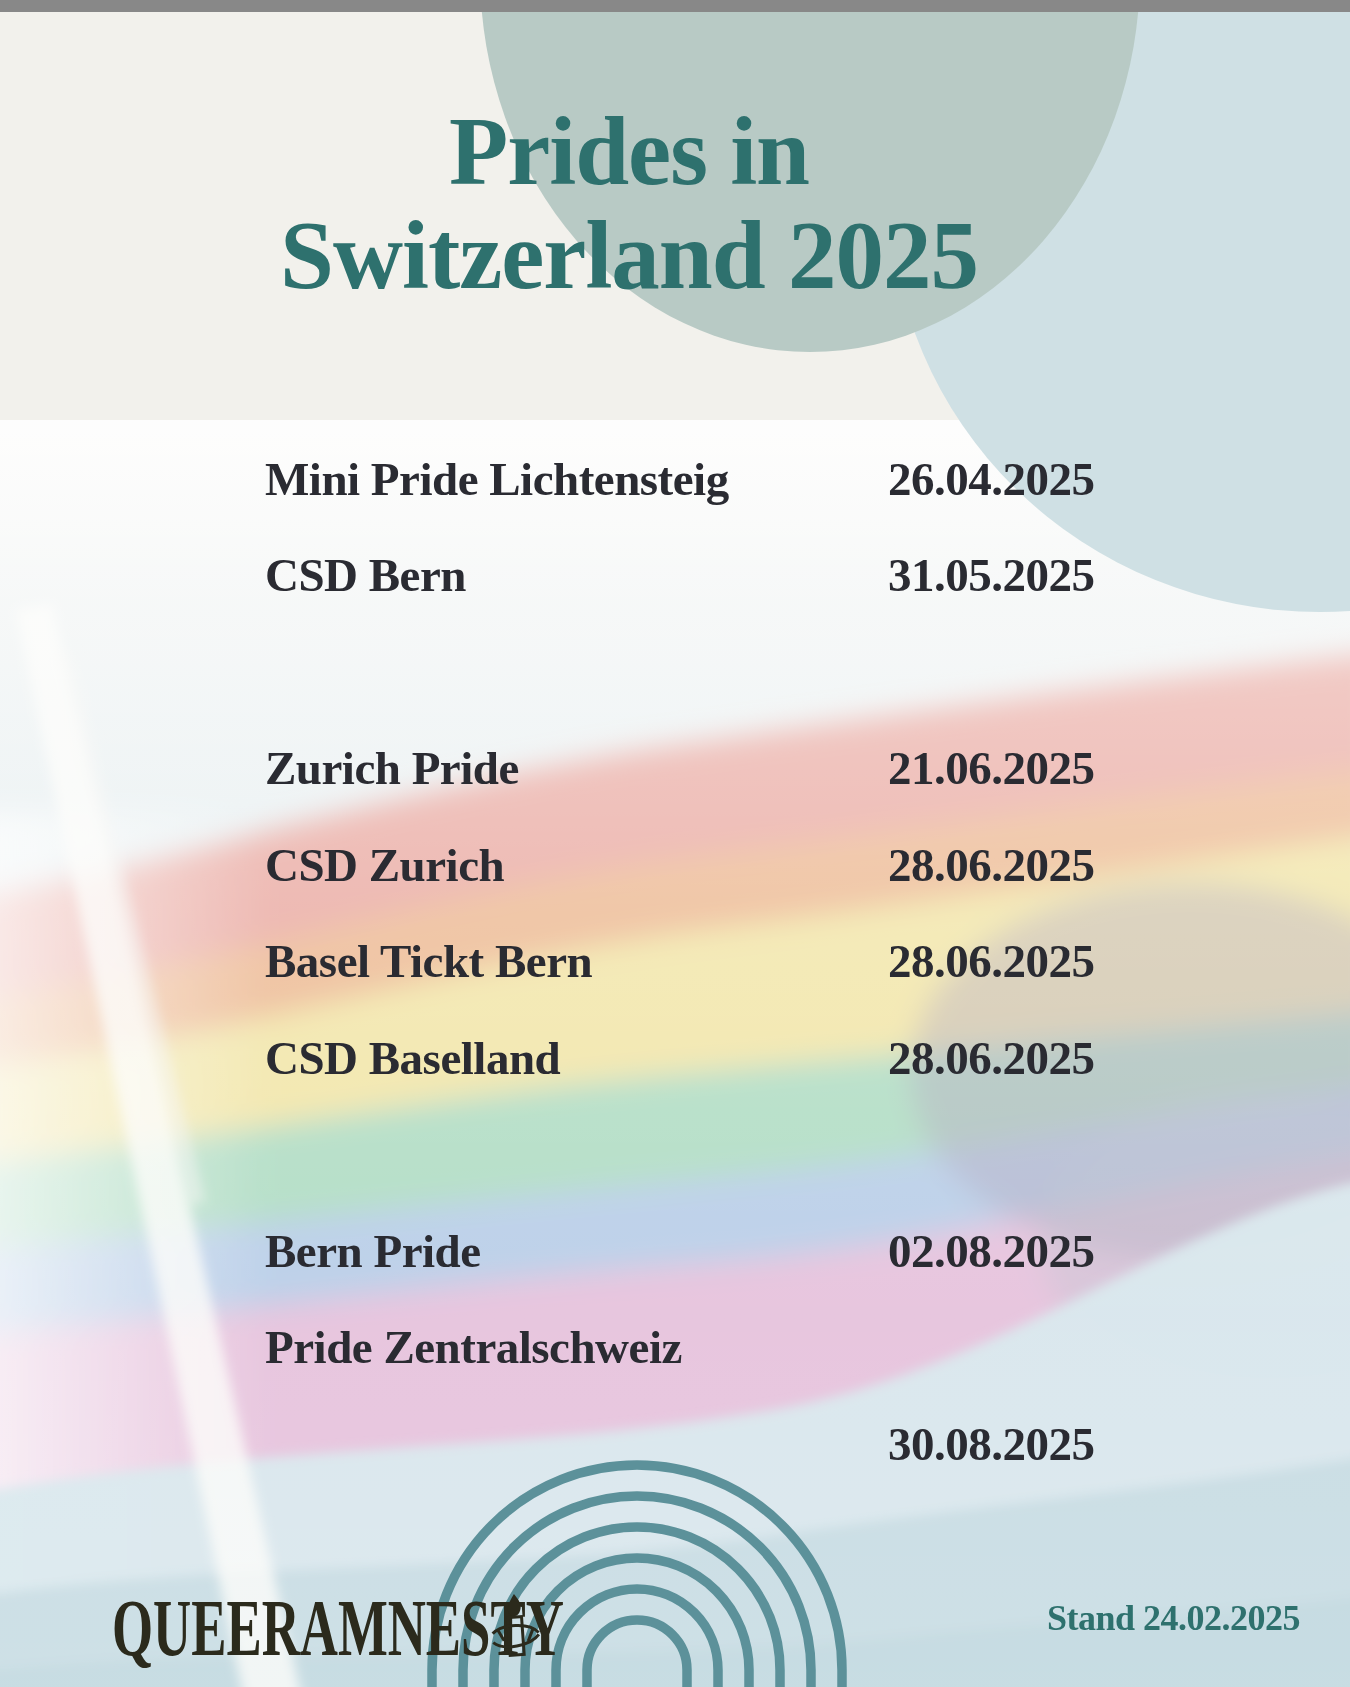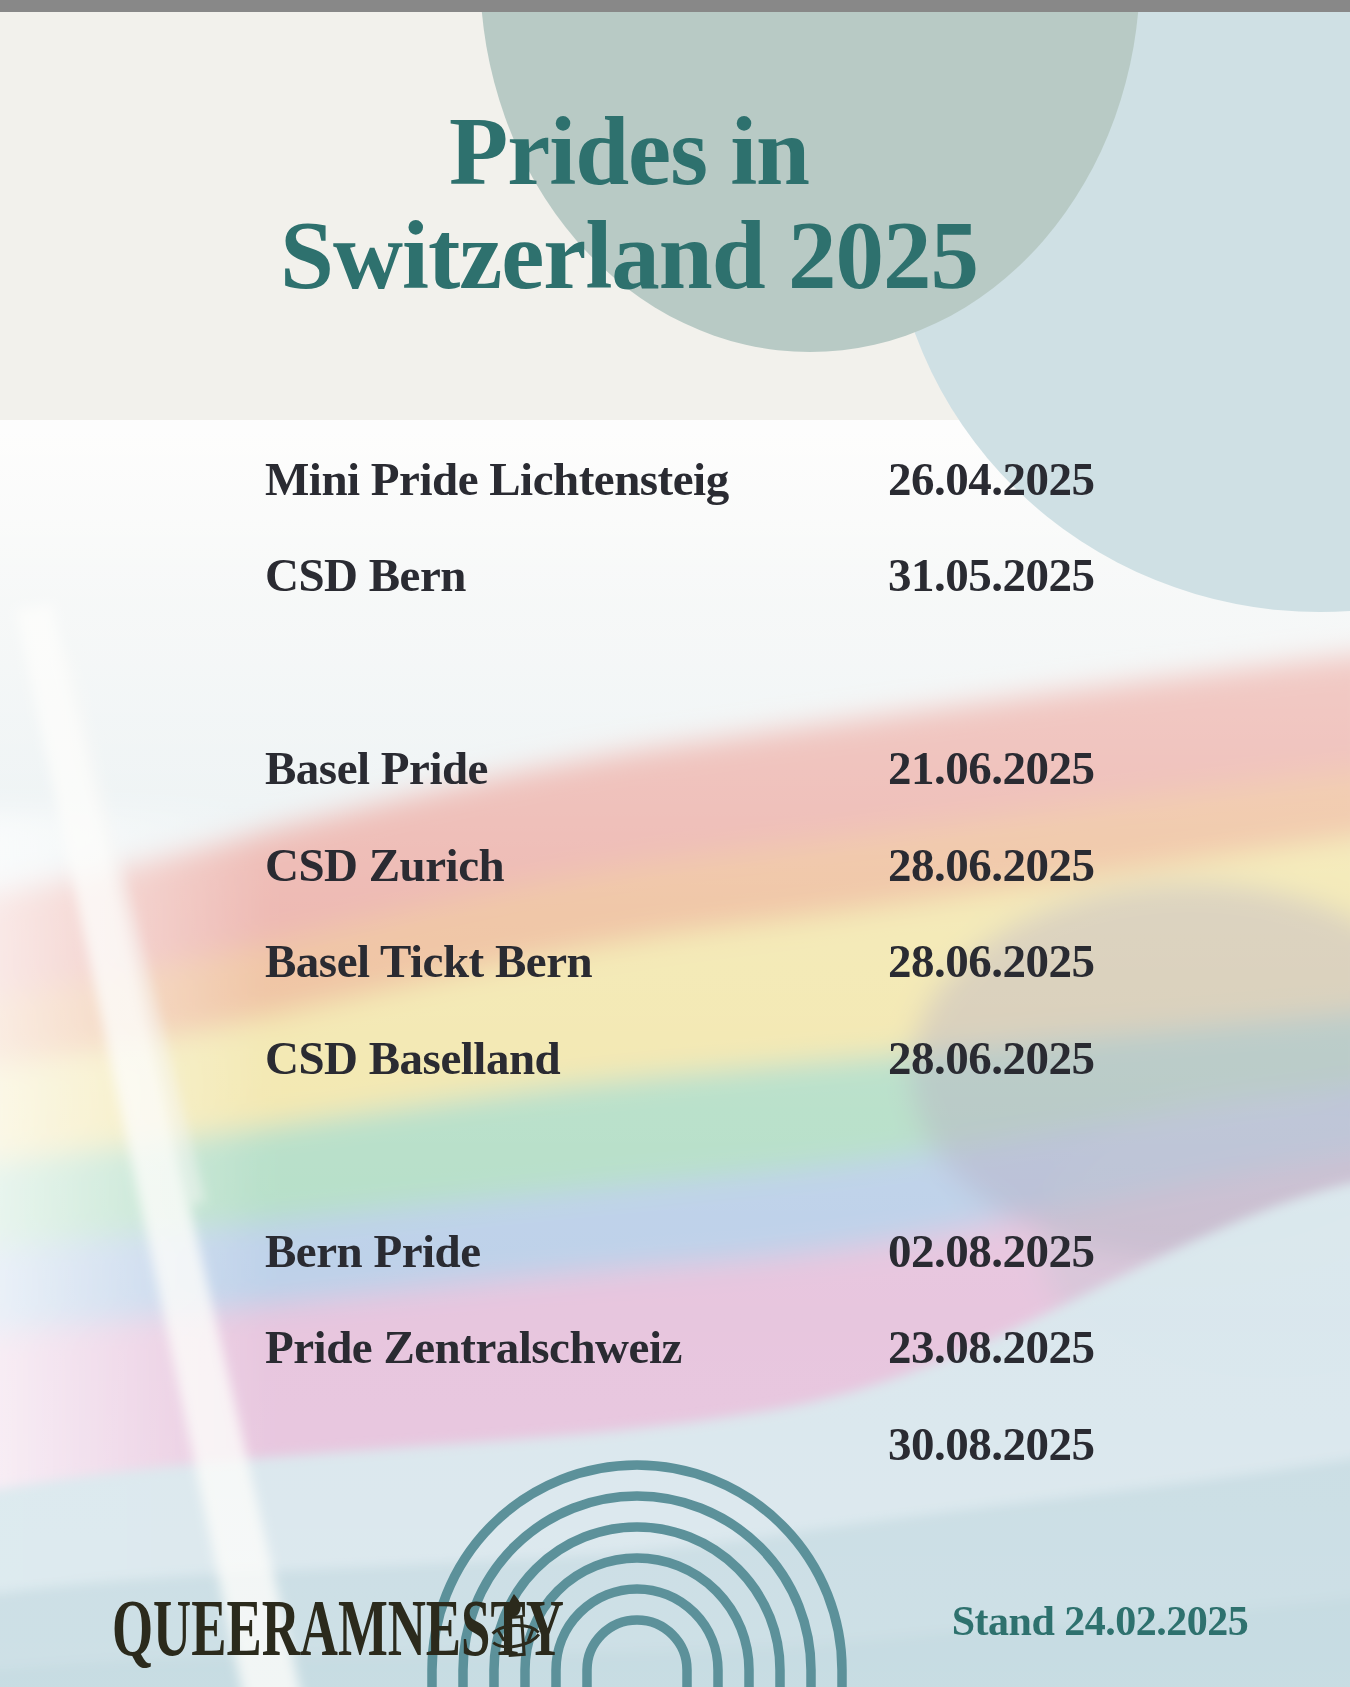--- a/index.html
+++ b/index.html
@@ -74,23 +74,23 @@
     font-size:80px;font-weight:700;line-height:1;
     color:var(--logo-ink);
     transform:scaleX(0.66);transform-origin:left center;
     letter-spacing:0px;white-space:nowrap;
   }
   .candle{position:absolute;left:490px;top:1580px;width:52px;height:84px;}
   .candle path,.candle rect{stroke:var(--logo-ink);fill:none;stroke-width:3;}
   .candle .flame{fill:var(--logo-ink);stroke:none;}
   .stand{
     position:absolute;left:900px;top:1585px;width:400px;
-    text-align:center;
+    text-align:right;
     color:var(--title-teal);
-    font-size:42px;font-weight:800;letter-spacing:-0.5px;
+    font-size:36px;font-weight:800;letter-spacing:-0.5px;
   }
 </style>
 </head>
 <body>
 
 <div class="poster">
 
   <svg class="photo-svg" viewBox="0 0 1350 1687" width="1350" height="1687" aria-hidden="true">
     <defs>
       <linearGradient id="skyGrad" x1="0" y1="408" x2="0" y2="1687" gradientUnits="userSpaceOnUse">
@@ -154,26 +154,26 @@
   </svg>
 
   <div class="title">
     <div>Prides in</div>
     <div>Switzerland 2025</div>
   </div>
 
   <div class="event-list">
     <div class="row" style="top:438px"><span class="name">Mini Pride Lichtensteig</span><span class="date">26.04.2025</span></div>
     <div class="row" style="top:534px"><span class="name">CSD Bern</span><span class="date">31.05.2025</span></div>
-    <div class="row" style="top:727px"><span class="name">Basel Pride</span><span class="date">21.06.2025</span></div>
+    <div class="row" style="top:727px"><span class="name">Zurich Pride</span><span class="date">21.06.2025</span></div>
     <div class="row" style="top:824px"><span class="name">CSD Zurich</span><span class="date">28.06.2025</span></div>
     <div class="row" style="top:920px"><span class="name">Basel Tickt Bern</span><span class="date">28.06.2025</span></div>
     <div class="row" style="top:1017px"><span class="name">CSD Baselland</span><span class="date">28.06.2025</span></div>
     <div class="row" style="top:1210px"><span class="name">Bern Pride</span><span class="date">02.08.2025</span></div>
-    <div class="row" style="top:1306px"><span class="name">Pride Zentralschweiz</span><span class="date">23.08.2025</span></div>
+    <div class="row" style="top:1306px"><span class="name">Pride Zentralschweiz</span></div>
     <div class="row" style="top:1403px"><span class="date">30.08.2025</span></div>
   </div>
 
   <div class="footer">
     <div class="org-logo">QUEERAMNESTY</div>
     <svg class="candle" viewBox="0 0 52 84" aria-hidden="true">
       <g transform="rotate(-4 26 46)">
         <path class="flame" d="M27 2 C32 9 35 14 31 21 C28 26 21 25 20 19 C19 13 23 8 27 2 Z"></path>
         <rect x="19" y="25" width="14" height="38"></rect>
         <path d="M3 40 C 13 31, 40 31, 49 42"></path>

